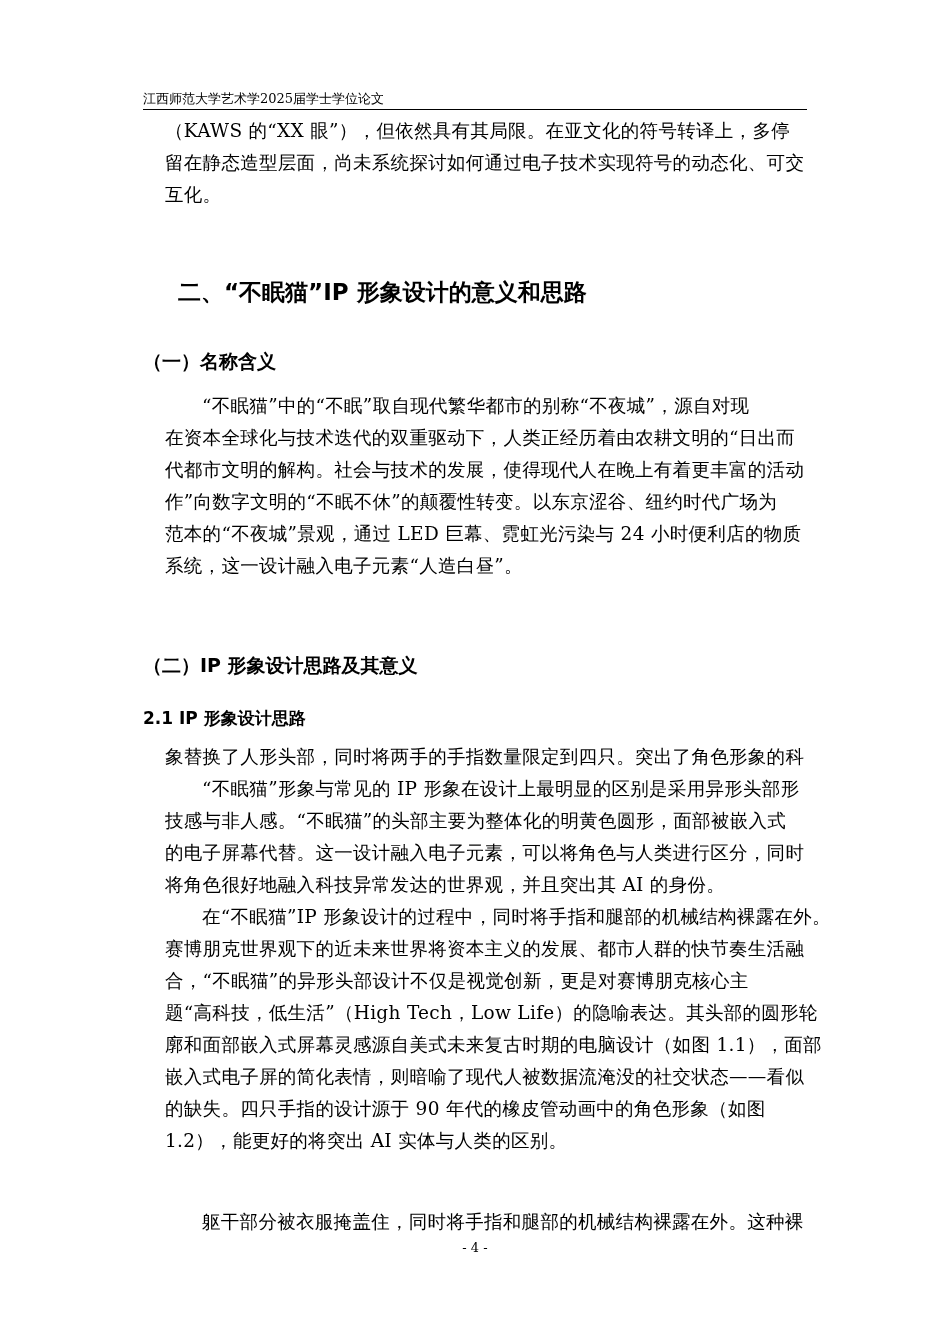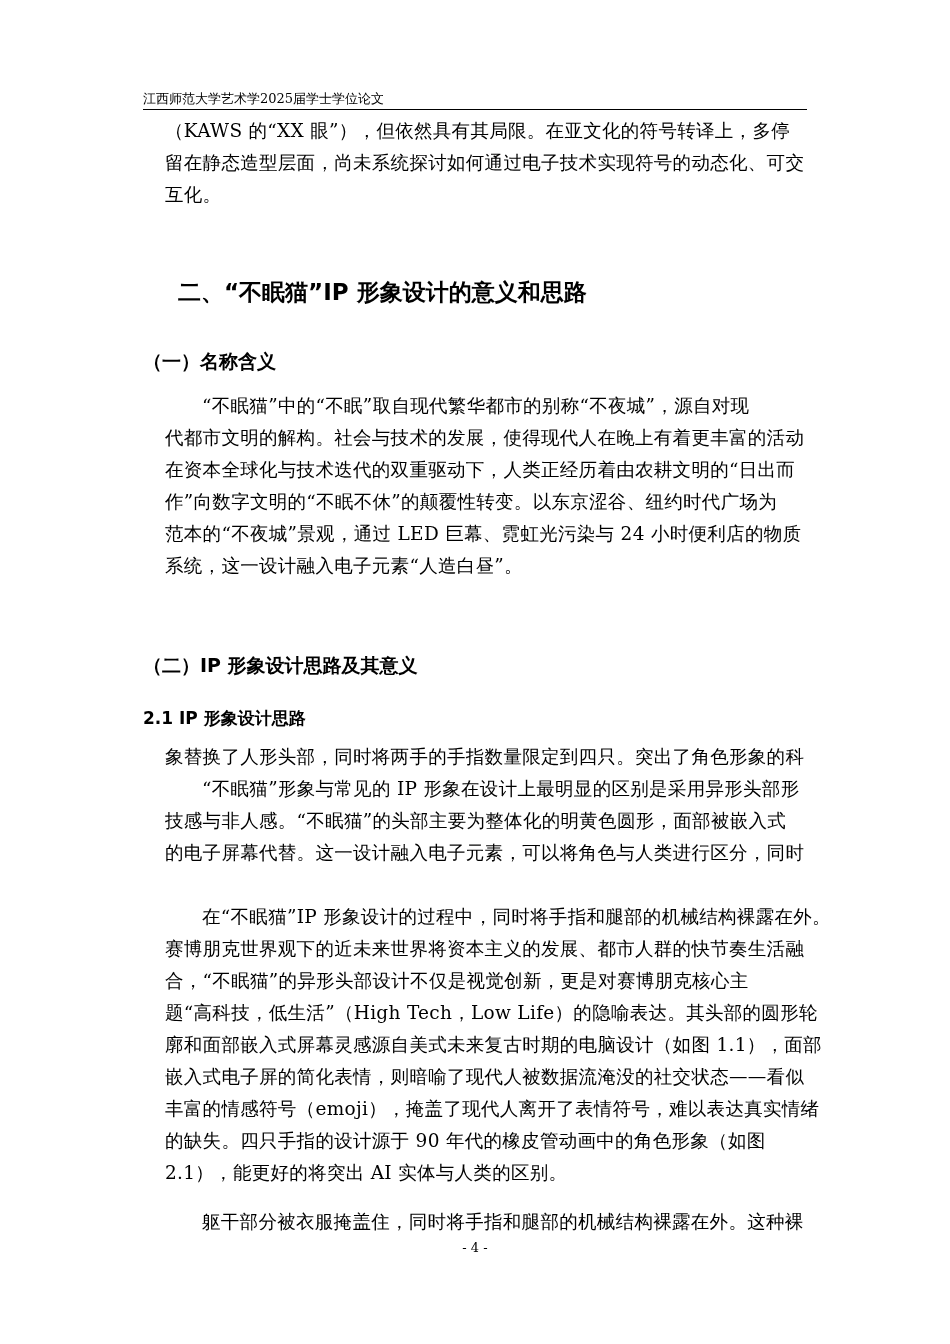--- a/index.html
+++ b/index.html
@@ -38,48 +38,48 @@
     <span class="line">留在静态造型层面，尚未系统探讨如何通过电子技术实现符号的动态化、可交</span>
     <span class="line">互化。</span>
   </div>
 
   <div class="h1" style="top:278px;">二、“不眠猫”IP 形象设计的意义和思路</div>
 
   <div class="h2" style="top:349px;">（一）名称含义</div>
 
   <div class="body-text" style="top:390px;">
     <span class="line indent">“不眠猫”中的“不眠”取自现代繁华都市的别称“不夜城”，源自对现</span>
+    <span class="line">在资本全球化与技术迭代的双重驱动下，人类正经历着由农耕文明的“日出而</span>
     <span class="line">代都市文明的解构。社会与技术的发展，使得现代人在晚上有着更丰富的活动</span>
-    <span class="line">在资本全球化与技术迭代的双重驱动下，人类正经历着由农耕文明的“日出而</span>
     <span class="line">作”向数字文明的“不眠不休”的颠覆性转变。以东京涩谷、纽约时代广场为</span>
     <span class="line">范本的“不夜城”景观，通过 LED 巨幕、霓虹光污染与 24 小时便利店的物质</span>
     <span class="line">系统，这一设计融入电子元素“人造白昼”。</span>
   </div>
 
   <div class="h2" style="top:653px;">（二）IP 形象设计思路及其意义</div>
 
   <div class="h3" style="top:707px;">2.1  IP 形象设计思路</div>
 
   <div class="body-text" style="top:741px;">
     <span class="line">象替换了人形头部，同时将两手的手指数量限定到四只。突出了角色形象的科</span>
     <span class="line indent">“不眠猫”形象与常见的 IP 形象在设计上最明显的区别是采用异形头部形</span>
     <span class="line">技感与非人感。“不眠猫”的头部主要为整体化的明黄色圆形，面部被嵌入式</span>
     <span class="line">的电子屏幕代替。这一设计融入电子元素，可以将角色与人类进行区分，同时</span>
+    <span class="line">将角色很好地融入科技异常发达的世界观，并且突出其 AI 的身份。</span>
   </div>
 
   <div class="body-text" style="top:901px;">
     <span class="line indent">在“不眠猫”IP 形象设计的过程中，同时将手指和腿部的机械结构裸露在外。</span>
     <span class="line">赛博朋克世界观下的近未来世界将资本主义的发展、都市人群的快节奏生活融</span>
     <span class="line">合，“不眠猫”的异形头部设计不仅是视觉创新，更是对赛博朋克核心主</span>
     <span class="line">题“高科技，低生活”（High Tech，Low Life）的隐喻表达。其头部的圆形轮</span>
     <span class="line">廓和面部嵌入式屏幕灵感源自美式未来复古时期的电脑设计（如图 1.1），面部</span>
     <span class="line">嵌入式电子屏的简化表情，则暗喻了现代人被数据流淹没的社交状态——看似</span>
-    <span class="line">丰富的情感符号（emoji），掩盖了现代人离开了表情符号，难以表达真实情绪</span>
     <span class="line">的缺失。四只手指的设计源于 90 年代的橡皮管动画中的角色形象（如图</span>
-    <span class="line">2.1），能更好的将突出 AI 实体与人类的区别。</span>
+    <span class="line">1.2），能更好的将突出 AI 实体与人类的区别。</span>
   </div>
 
   <div class="body-text" style="top:1206px;">
     <span class="line indent">躯干部分被衣服掩盖住，同时将手指和腿部的机械结构裸露在外。这种裸</span>
   </div>
 
   <div class="page-number">- 4 -</div>
 
 </div>
 

